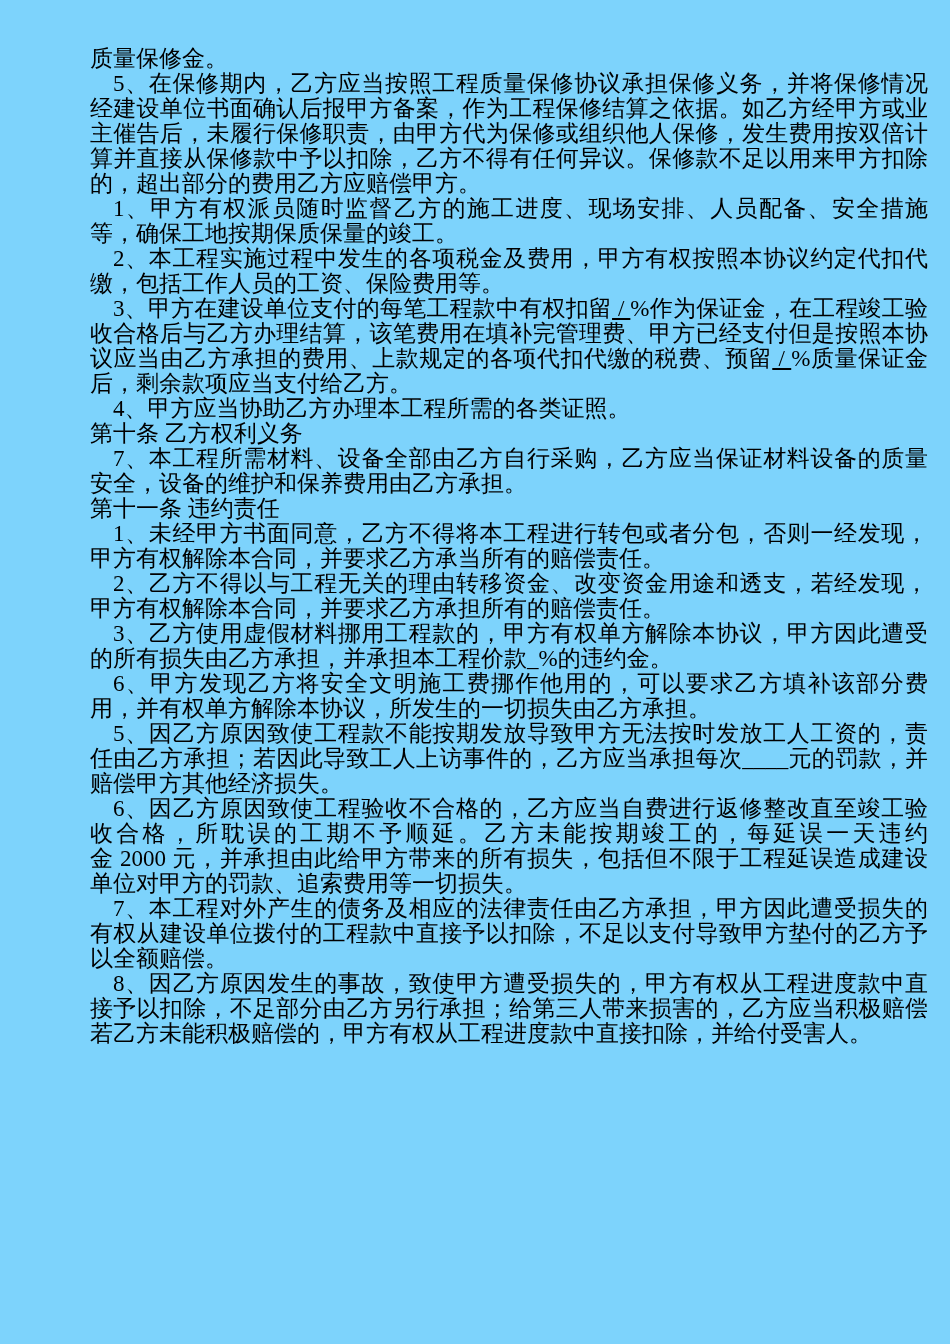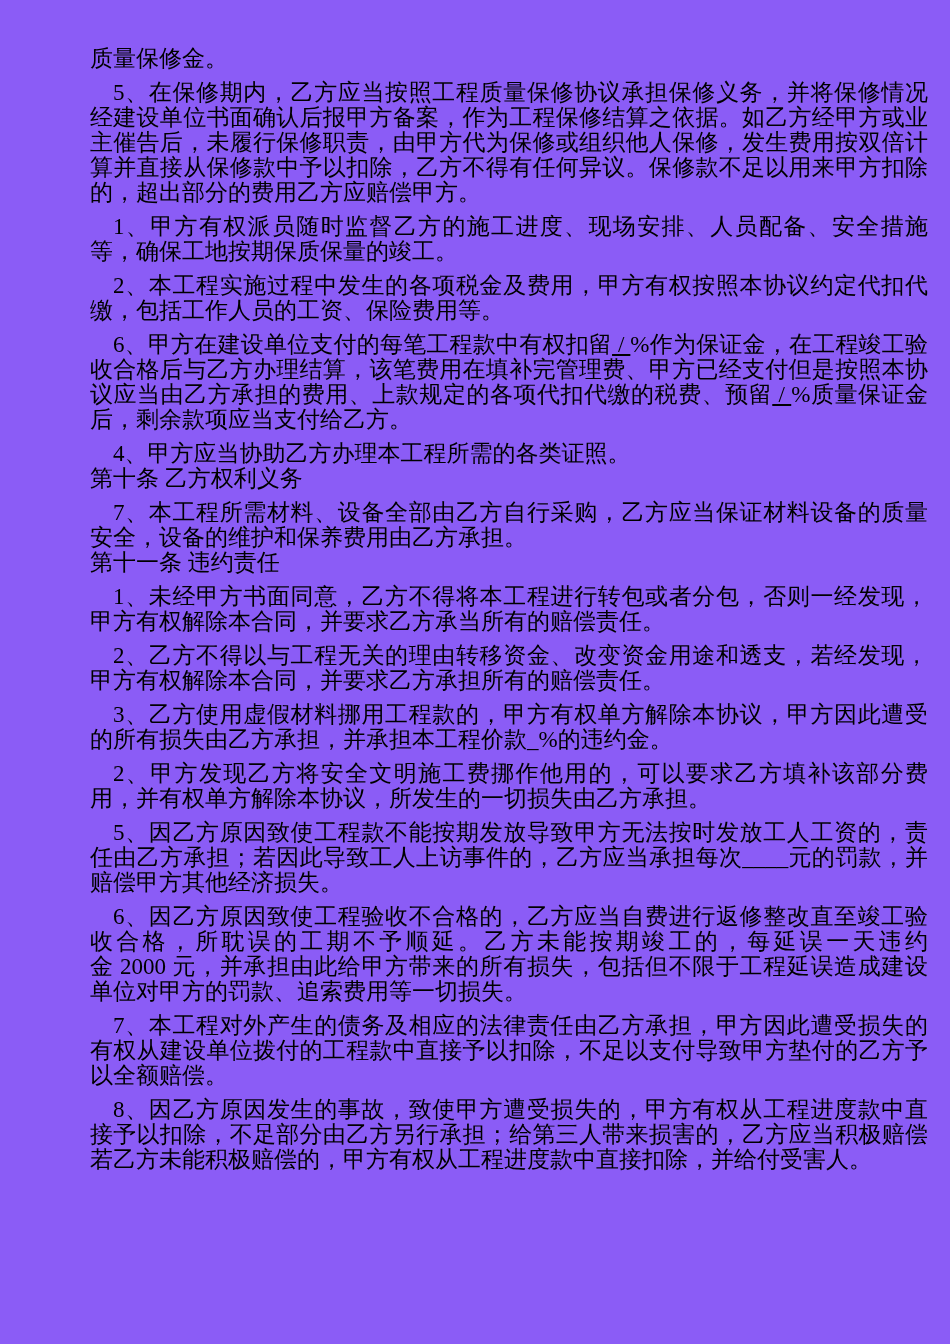--- a/index.html
+++ b/index.html
@@ -4,66 +4,65 @@
 <style>
   html, body {
     margin: 0;
     padding: 0;
     background: #ffffff;
   }
   .page {
     position: relative;
     width: 950px;
     height: 1344px;
-    background: #8b5cf6;
+    background: #7dd3fc;
     overflow: hidden;
     font-family: "Liberation Serif", "DejaVu Serif", serif;
   }
   .doc {
     position: absolute;
     left: 90px;
     top: 46px;
     width: 838px;
     font-size: 23px;
     line-height: 25px;
     color: #000000;
     text-align: justify;
     text-justify: inter-ideograph;
   }
   p.para {
     margin: 0;
     padding: 0;
   }
   p.para.indent {
     text-indent: 23px;
-    margin-top: 9px;
   }
   p.para.heading {
     text-indent: 0;
   }
   span.blank-underline {
     text-decoration: underline;
   }
 </style>
 </head>
 <body>
 
 <div class="page">
   <div class="doc" id="doc">
       <p class="para"><span>质量保修金。</span></p>
       <p class="para indent"><span>5、在保修期内，乙方应当按照工程质量保修协议承担保修义务，并将保修情况经建设单位书面确认后报甲方备案，作为工程保修结算之依据。如乙方经甲方或业主催告后，未履行保修职责，由甲方代为保修或组织他人保修，发生费用按双倍计算并直接从保修款中予以扣除，乙方不得有任何异议。保修款不足以用来甲方扣除的，超出部分的费用乙方应赔偿甲方。</span></p>
       <p class="para indent"><span>1、甲方有权派员随时监督乙方的施工进度、现场安排、人员配备、安全措施等，确保工地按期保质保量的竣工。</span></p>
       <p class="para indent"><span>2、本工程实施过程中发生的各项税金及费用，甲方有权按照本协议约定代扣代缴，包括工作人员的工资、保险费用等。</span></p>
-      <p class="para indent"><span>6、甲方在建设单位支付的每笔工程款中有权扣留</span><span class="blank-underline">&nbsp;/&nbsp;</span><span>%作为保证金，在工程竣工验收合格后与乙方办理结算，该笔费用在填补完管理费、甲方已经支付但是按照本协议应当由乙方承担的费用、上款规定的各项代扣代缴的税费、预留</span><span class="blank-underline">&nbsp;/&nbsp;</span><span>%质量保证金后，剩余款项应当支付给乙方。</span></p>
+      <p class="para indent"><span>3、甲方在建设单位支付的每笔工程款中有权扣留</span><span class="blank-underline">&nbsp;/&nbsp;</span><span>%作为保证金，在工程竣工验收合格后与乙方办理结算，该笔费用在填补完管理费、甲方已经支付但是按照本协议应当由乙方承担的费用、上款规定的各项代扣代缴的税费、预留</span><span class="blank-underline">&nbsp;/&nbsp;</span><span>%质量保证金后，剩余款项应当支付给乙方。</span></p>
       <p class="para indent"><span>4、甲方应当协助乙方办理本工程所需的各类证照。</span></p>
       <p class="para heading"><span>第十条&nbsp;乙方权利义务</span></p>
       <p class="para indent"><span>7、本工程所需材料、设备全部由乙方自行采购，乙方应当保证材料设备的质量安全，设备的维护和保养费用由乙方承担。</span></p>
       <p class="para heading"><span>第十一条&nbsp;违约责任</span></p>
       <p class="para indent"><span>1、未经甲方书面同意，乙方不得将本工程进行转包或者分包，否则一经发现，甲方有权解除本合同，并要求乙方承当所有的赔偿责任。</span></p>
       <p class="para indent"><span>2、乙方不得以与工程无关的理由转移资金、改变资金用途和透支，若经发现，甲方有权解除本合同，并要求乙方承担所有的赔偿责任。</span></p>
       <p class="para indent"><span>3、乙方使用虚假材料挪用工程款的，甲方有权单方解除本协议，甲方因此遭受的所有损失由乙方承担，并承担本工程价款</span><span>_</span><span>%的违约金。</span></p>
-      <p class="para indent"><span>2、甲方发现乙方将安全文明施工费挪作他用的，可以要求乙方填补该部分费用，并有权单方解除本协议，所发生的一切损失由乙方承担。</span></p>
+      <p class="para indent"><span>6、甲方发现乙方将安全文明施工费挪作他用的，可以要求乙方填补该部分费用，并有权单方解除本协议，所发生的一切损失由乙方承担。</span></p>
       <p class="para indent"><span>5、因乙方原因致使工程款不能按期发放导致甲方无法按时发放工人工资的，责任由乙方承担；若因此导致工人上访事件的，乙方应当承担每次</span><span>____</span><span>元的罚款，并赔偿甲方其他经济损失。</span></p>
       <p class="para indent"><span>6、因乙方原因致使工程验收不合格的，乙方应当自费进行返修整改直至竣工验收合格，所耽误的工期不予顺延。乙方未能按期竣工的，每延误一天违约金&nbsp;2000&nbsp;元，并承担由此给甲方带来的所有损失，包括但不限于工程延误造成建设单位对甲方的罚款、追索费用等一切损失。</span></p>
       <p class="para indent"><span>7、本工程对外产生的债务及相应的法律责任由乙方承担，甲方因此遭受损失的有权从建设单位拨付的工程款中直接予以扣除，不足以支付导致甲方垫付的乙方予以全额赔偿。</span></p>
       <p class="para indent"><span>8、因乙方原因发生的事故，致使甲方遭受损失的，甲方有权从工程进度款中直接予以扣除，不足部分由乙方另行承担；给第三人带来损害的，乙方应当积极赔偿若乙方未能积极赔偿的，甲方有权从工程进度款中直接扣除，并给付受害人。</span></p>
     </div>
 </div>
 
 </body></html>

